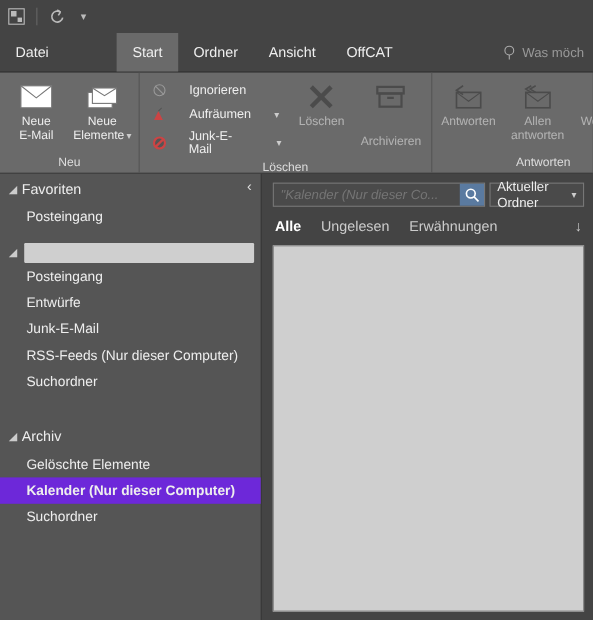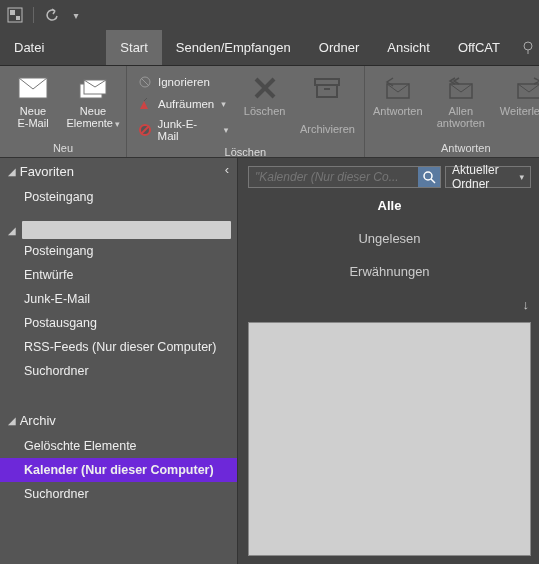--- a/index.html
+++ b/index.html
@@ -18,21 +18,21 @@
 
   
   .ribbon { background: #6a6a6a; display: flex; border-bottom: 1px solid #333; }
   .group { border-right: 1px solid #555; padding: 4px 6px 0 6px; display: flex; flex-direction: column; }
   .group-body { display: flex; align-items: flex-start; gap: 6px; flex: 1; }
   .group-label { text-align: center; font-size: 11px; color: #ddd; padding: 2px 0 3px 0; }
   .big-btn { display: flex; flex-direction: column; align-items: center; justify-content: flex-start; width: 54px; padding-top: 4px; gap: 3px; }
   .big-btn .icon-slot { width: 32px; height: 28px; display: flex; align-items: center; justify-content: center; }
   .big-btn .lbl { text-align: center; font-size: 11px; line-height: 12px; color: #eee; }
   .small-col { display: flex; flex-direction: column; gap: 2px; padding-top: 2px; }
-  .small-btn { display: flex; align-items: center; gap: 5px; padding: 2px 4px; font-size: 11.5px; color: #eee; }
+  .small-btn { display: flex; align-items: center; gap: 19px; padding: 2px 4px; font-size: 11.5px; color: #eee; }
   .small-btn .sicon { width: 16px; height: 16px; display: flex; align-items: center; justify-content: center; }
   .caret { font-size: 9px; color: #ccc; margin-left: 2px; }
 
   
   .main { display: flex; height: calc(564px - 30px - 36px - 92px); }
   .ribbon { height: 92px; }
 
   
   .nav { width: 238px; background: #555; border-right: 1px solid #333; display: flex; flex-direction: column; position: relative; }
   .nav-header { display: flex; align-items: center; padding: 6px 8px; font-size: 13px; color: #eee; position: relative; }
@@ -44,21 +44,21 @@
   .nav-spacer { height: 12px; }
 
   
   .content { flex: 1; background: #444; display: flex; flex-direction: column; padding: 8px 8px 8px 10px; gap: 6px; }
   .search-row { display: flex; gap: 4px; align-items: center; }
   .search-box { flex: 1; display: flex; align-items: center; border: 1px solid #777; background: #4a4a4a; height: 22px; }
   .search-input { flex: 1; background: transparent; border: none; color: #bbb; font-size: 12px; padding: 0 6px; font-style: italic; outline: none; }
   .search-go { width: 22px; height: 20px; background: #5a7aa0; display: flex; align-items: center; justify-content: center; }
   .scope { border: 1px solid #777; background: #4a4a4a; height: 22px; display: flex; align-items: center; padding: 0 6px; gap: 6px; font-size: 12px; color: #eee; }
 
-  .filter-row { display: flex; align-items: center; gap: 18px; padding: 4px 2px; font-size: 13px; color: #ccc; flex-direction: column; }
+  .filter-row { display: flex; align-items: center; gap: 18px; padding: 4px 2px; font-size: 13px; color: #ccc; }
   .filter-row .active-f { color: #fff; font-weight: bold; }
   .filter-row .sort { margin-left: auto; color: #ccc; }
 
   .list { flex: 1; background: #cfcfcf; border: 1px solid #888; }
 
   svg { display: block; }
 </style>
 </head>
 <body>
 
@@ -76,21 +76,20 @@
         <path d="M11 4 A5 5 0 1 0 13 9" fill="none" stroke="#bbb" stroke-width="1.5"></path>
         <path d="M11 4 L8 2 M11 4 L9 7" stroke="#bbb" stroke-width="1.5" fill="none"></path>
       </svg>
   </span>
   <span class="tb-icon" style="font-size:10px;color:#bbb;">▾</span>
 </div>
 
 <div class="tabs">
   <div class="tab">Datei</div>
   <div class="tab active">Start</div>
-  <div class="tab">Senden/Empfangen</div>
   <div class="tab">Ordner</div>
   <div class="tab">Ansicht</div>
   <div class="tab">OffCAT</div>
   <div class="tab-tell">
     <span>
       <svg width="12" height="14">
           <circle cx="6" cy="5" r="4" fill="none" stroke="#aaa"></circle>
           <line x1="6" y1="9" x2="6" y2="13" stroke="#aaa"></line>
         </svg>
     </span>
@@ -234,21 +233,20 @@
 
     <div class="nav-spacer"></div>
 
     <div style="display:flex;align-items:center;padding:0 4px 0 8px;">
       <span class="nav-caret">◢</span>
       <div class="account-row" style="flex:1;margin:0 2px 0 2px;"></div>
     </div>
     <div class="nav-item">Posteingang</div>
     <div class="nav-item">Entwürfe</div>
     <div class="nav-item">Junk-E-Mail</div>
-    <div class="nav-item">Postausgang</div>
     <div class="nav-item">RSS-Feeds (Nur dieser Computer)</div>
     <div class="nav-item">Suchordner</div>
 
     <div class="nav-spacer"></div>
     <div class="nav-spacer"></div>
 
     <div class="nav-header">
       <span class="nav-caret">◢</span>
       <span>Archiv</span>
     </div>

